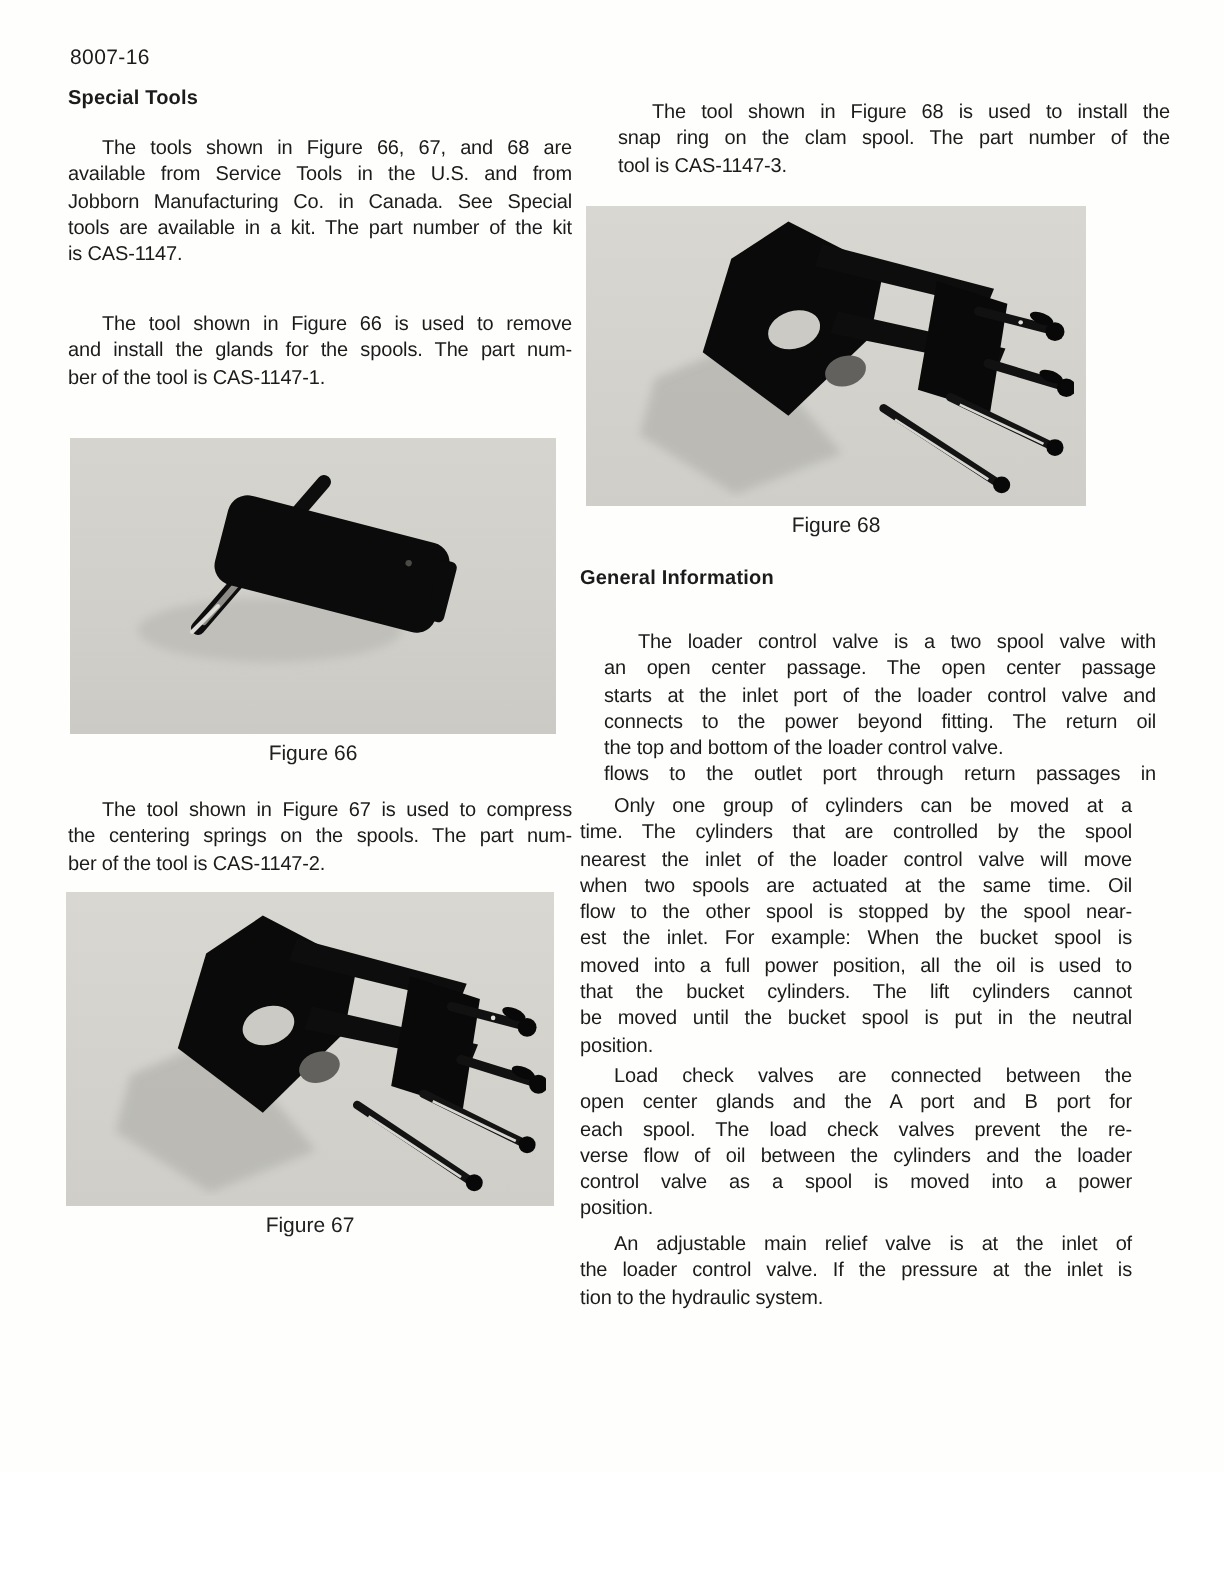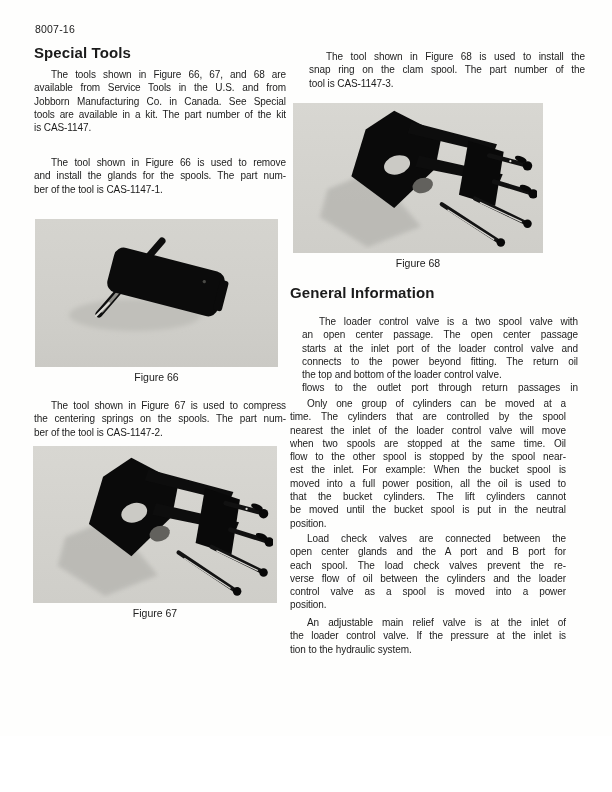--- a/index.html
+++ b/index.html
@@ -3,21 +3,21 @@
 <meta charset="utf-8">
 <style>
   html,body { margin:0; padding:0; background:#ffffff; }
   .page {
     position:relative; width:612px; height:736px; background:#fefefdff;
     background:#fefefd; overflow:hidden;
     font-family:"Liberation Sans", sans-serif; color:#1b1b1b;
   }
   .abs { position:absolute; }
   .pagenum { font-size:10.5px; letter-spacing:0.2px; }
-  .h-title { font-size:15px; font-weight:bold; letter-spacing:0.1px; }
+  .h-title { font-size:10px; font-weight:bold; letter-spacing:0.1px; }
   .para { font-size:10px; line-height:13.3px; letter-spacing:-0.08px; }
   .pline { text-align:justify; text-align-last:justify; white-space:nowrap; }
   .pline.first { text-indent:17px; }
   .pline.last { text-align-last:left; }
   .photo { background:linear-gradient(180deg,#d8d7d2 0%,#d3d2cd 55%,#cfcec9 100%); }
   .photo.darker { background:linear-gradient(180deg,#d5d4cf 0%,#d0cfca 60%,#cbcac5 100%); }
   .caption { font-size:10.5px; text-align:center; color:#202020; }
   svg { display:block; }
 </style>
 </head>
@@ -124,21 +124,21 @@
       <div class="pline">starts at the inlet port of the loader control valve and</div>
       <div class="pline">connects to the power beyond fitting. The return oil</div>
       <div class="pline last">the top and bottom of the loader control valve.</div>
       <div class="pline">flows to the outlet port through return passages in</div>
     </div>
 
   <div class="abs para" style="left:290px; top:397px; width:276px;">
       <div class="pline first">Only one group of cylinders can be moved at a</div>
       <div class="pline">time. The cylinders that are controlled by the spool</div>
       <div class="pline">nearest the inlet of the loader control valve will move</div>
-      <div class="pline">when two spools are stopped at the same time. Oil</div>
+      <div class="pline">when two spools are actuated at the same time. Oil</div>
       <div class="pline">flow to the other spool is stopped by the spool near-</div>
       <div class="pline">est the inlet. For example: When the bucket spool is</div>
       <div class="pline">moved into a full power position, all the oil is used to</div>
       <div class="pline">that the bucket cylinders. The lift cylinders cannot</div>
       <div class="pline">be moved until the bucket spool is put in the neutral</div>
       <div class="pline last">position.</div>
     </div>
 
   <div class="abs para" style="left:290px; top:532px; width:276px;">
       <div class="pline first">Load check valves are connected between the</div>

